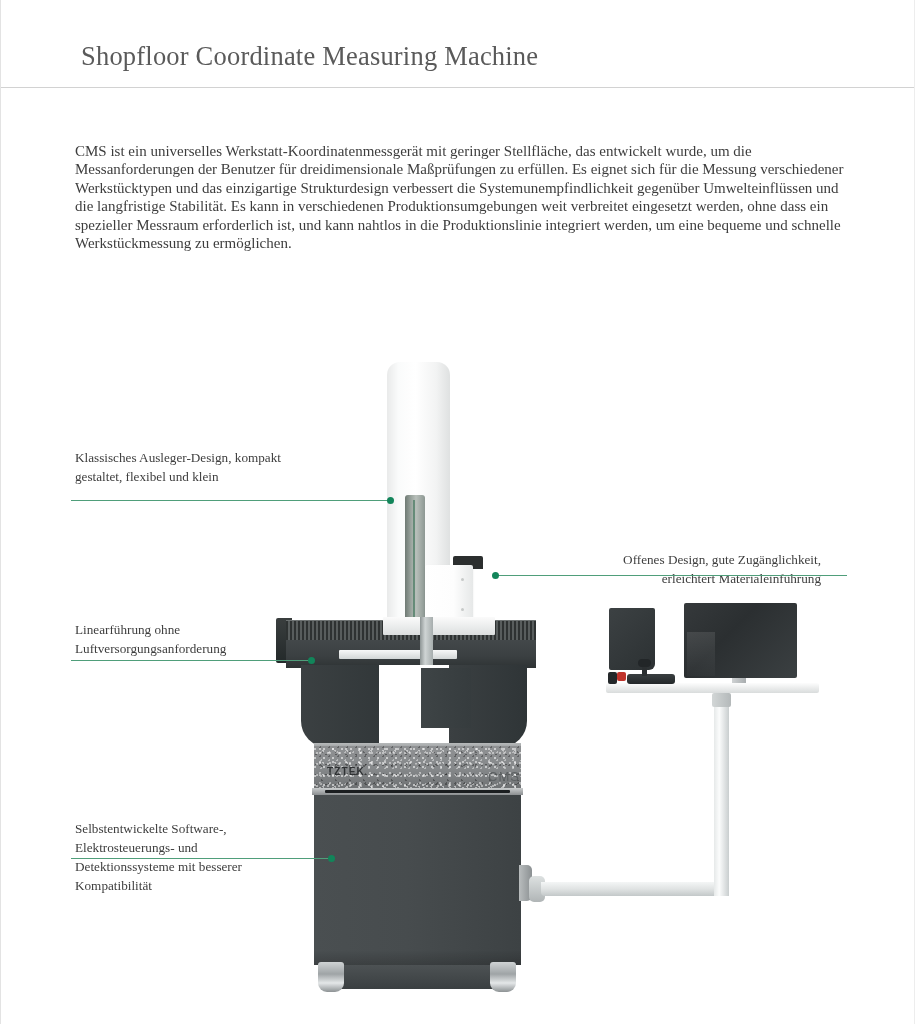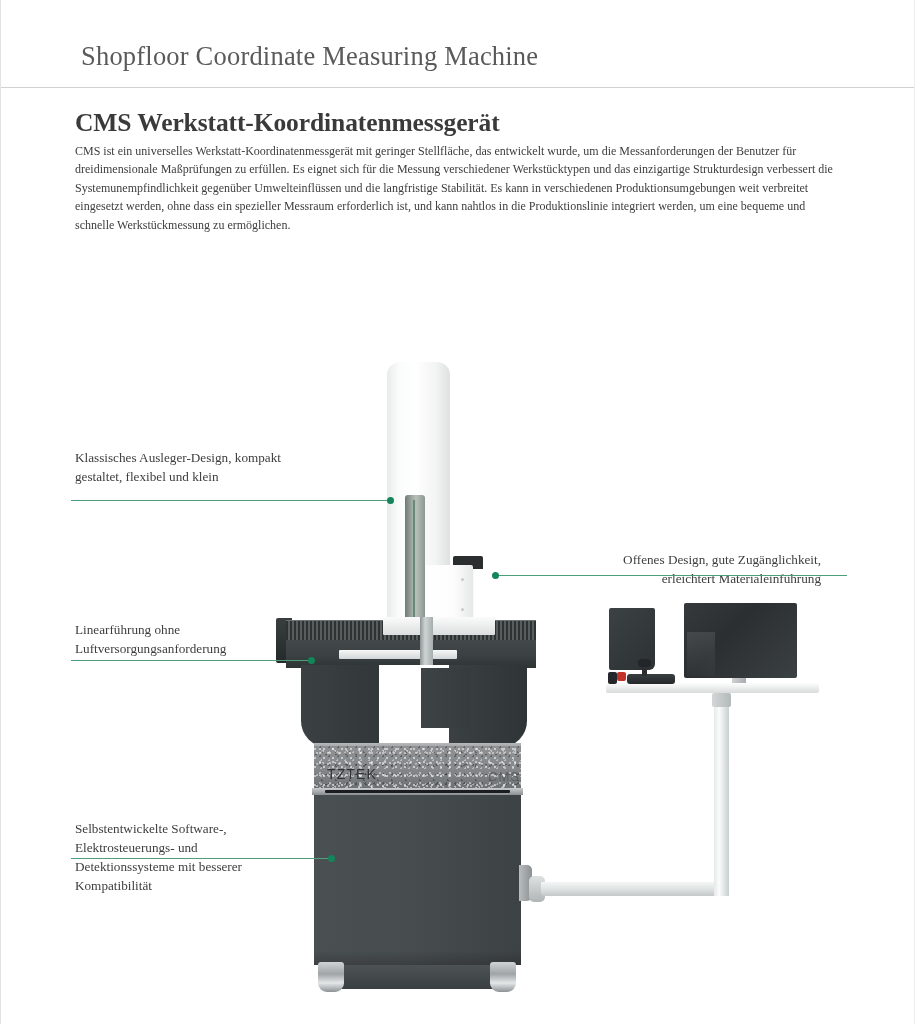--- a/index.html
+++ b/index.html
@@ -52,21 +52,21 @@
     color: #3a3a3a;
     letter-spacing: -0.1px;
     white-space: nowrap;
   }
   #intro-paragraph {
     position: absolute;
     left: 74px;
     top: 142px;
     width: 772px;
     font-family: "Liberation Serif", serif;
-    font-size: 12px;
+    font-size: 15px;
     line-height: 18.4px;
     color: #3d3d3d;
     text-align: left;
   }
 
   
   .callout-text {
     position: absolute;
     font-family: "Liberation Serif", serif;
     font-size: 13.2px;
@@ -270,22 +270,22 @@
   #granite-top {
     position: absolute;
     left: 313px; top: 743px;
     width: 207px; height: 5px;
     background: linear-gradient(180deg,#b7babb,#9a9d9f);
   }
   #brand-tztek {
     position: absolute;
     left: 326px; top: 766px;
     font-family: "Liberation Sans", sans-serif;
-    font-size: 14px;
-    font-weight: normal;
+    font-size: 10px;
+    font-weight: bold;
     letter-spacing: 1.1px;
     color: #2f3234;
   }
   #brand-cms {
     position: absolute;
     left: 487px; top: 769px;
     font-family: "Liberation Sans", sans-serif;
     font-size: 13px;
     letter-spacing: 1px;
     color: #5c6062;
@@ -445,21 +445,20 @@
   }
 </style>
 </head>
 <body>
 
 <div id="page">
 
   <div id="header-title">Shopfloor Coordinate Measuring Machine</div>
   <div id="header-rule"></div>
 
-  <div id="product-title">CMS Werkstatt-Koordinatenmessgerät</div>
   <div id="intro-paragraph">CMS ist ein universelles Werkstatt-Koordinatenmessgerät mit geringer Stellfläche, das entwickelt wurde, um die Messanforderungen der Benutzer für dreidimensionale Maßprüfungen zu erfüllen. Es eignet sich für die Messung verschiedener Werkstücktypen und das einzigartige Strukturdesign verbessert die Systemunempfindlichkeit gegenüber Umwelteinflüssen und die langfristige Stabilität. Es kann in verschiedenen Produktionsumgebungen weit verbreitet eingesetzt werden, ohne dass ein spezieller Messraum erforderlich ist, und kann nahtlos in die Produktionslinie integriert werden, um eine bequeme und schnelle Werkstückmessung zu ermöglichen.</div>
 
   <div id="machine">
 
     <div id="column"></div>
     <div id="column-rail"></div>
     <div id="column-rail-stripe"></div>
     <div id="column-base-shadow"></div>
 
     <div id="carriage-cap"></div>

